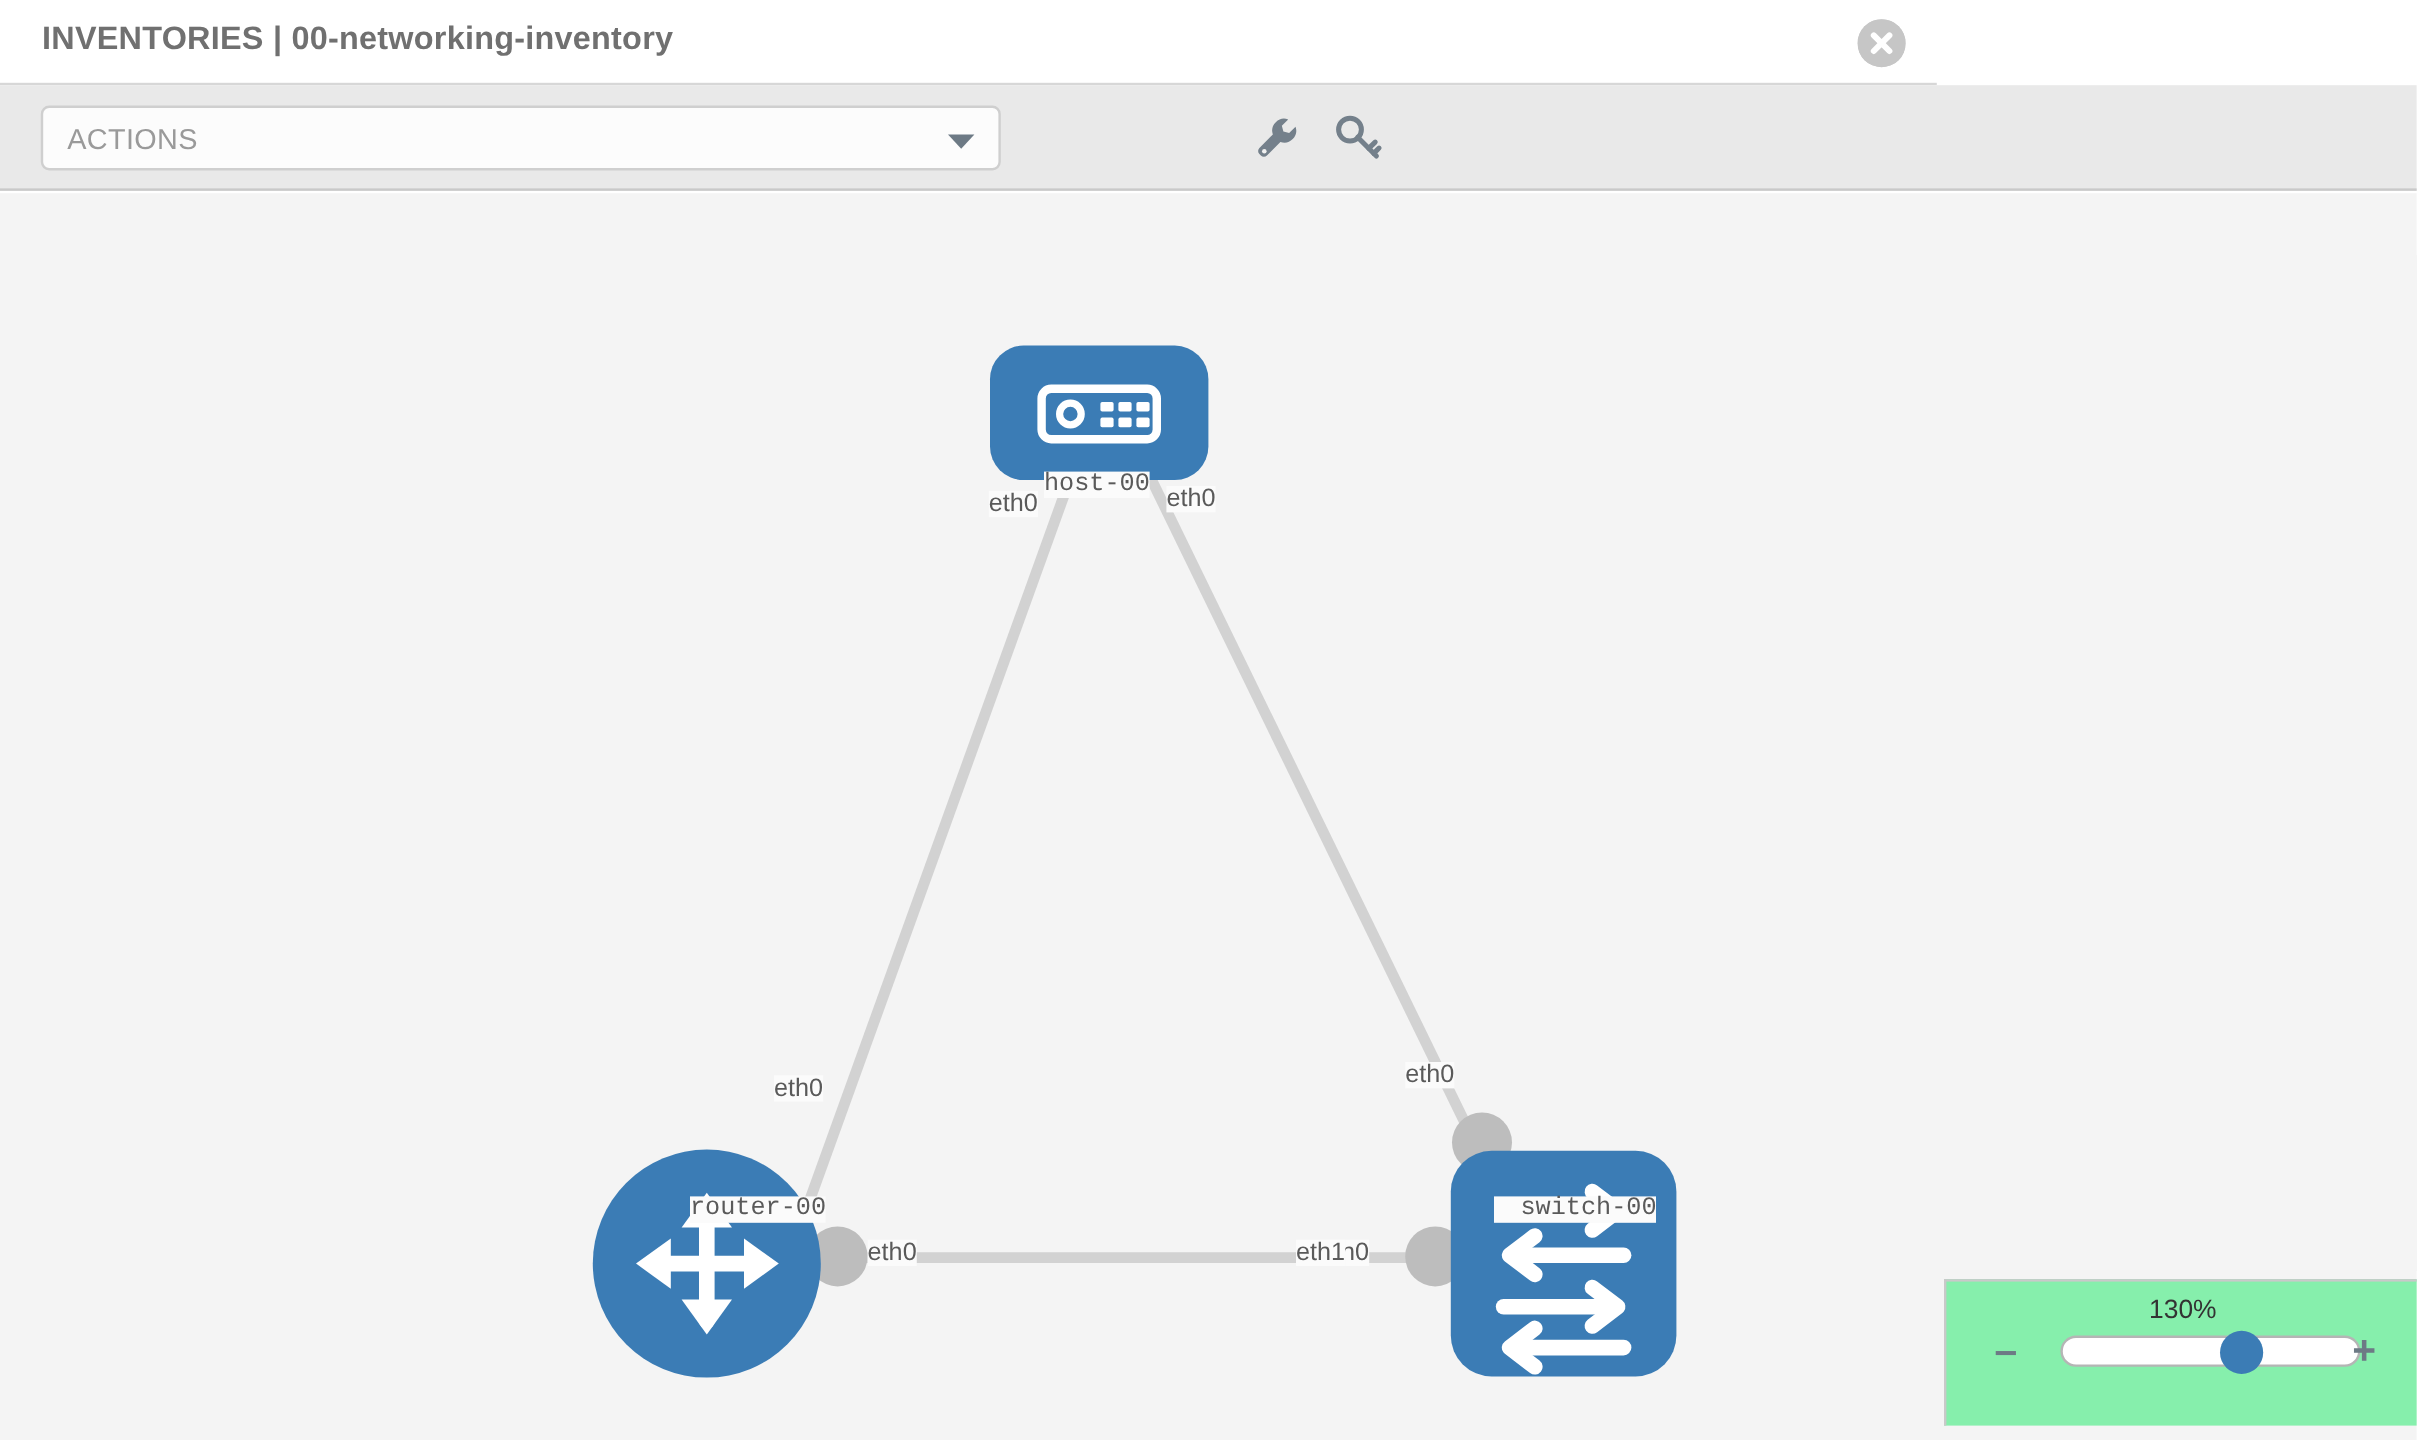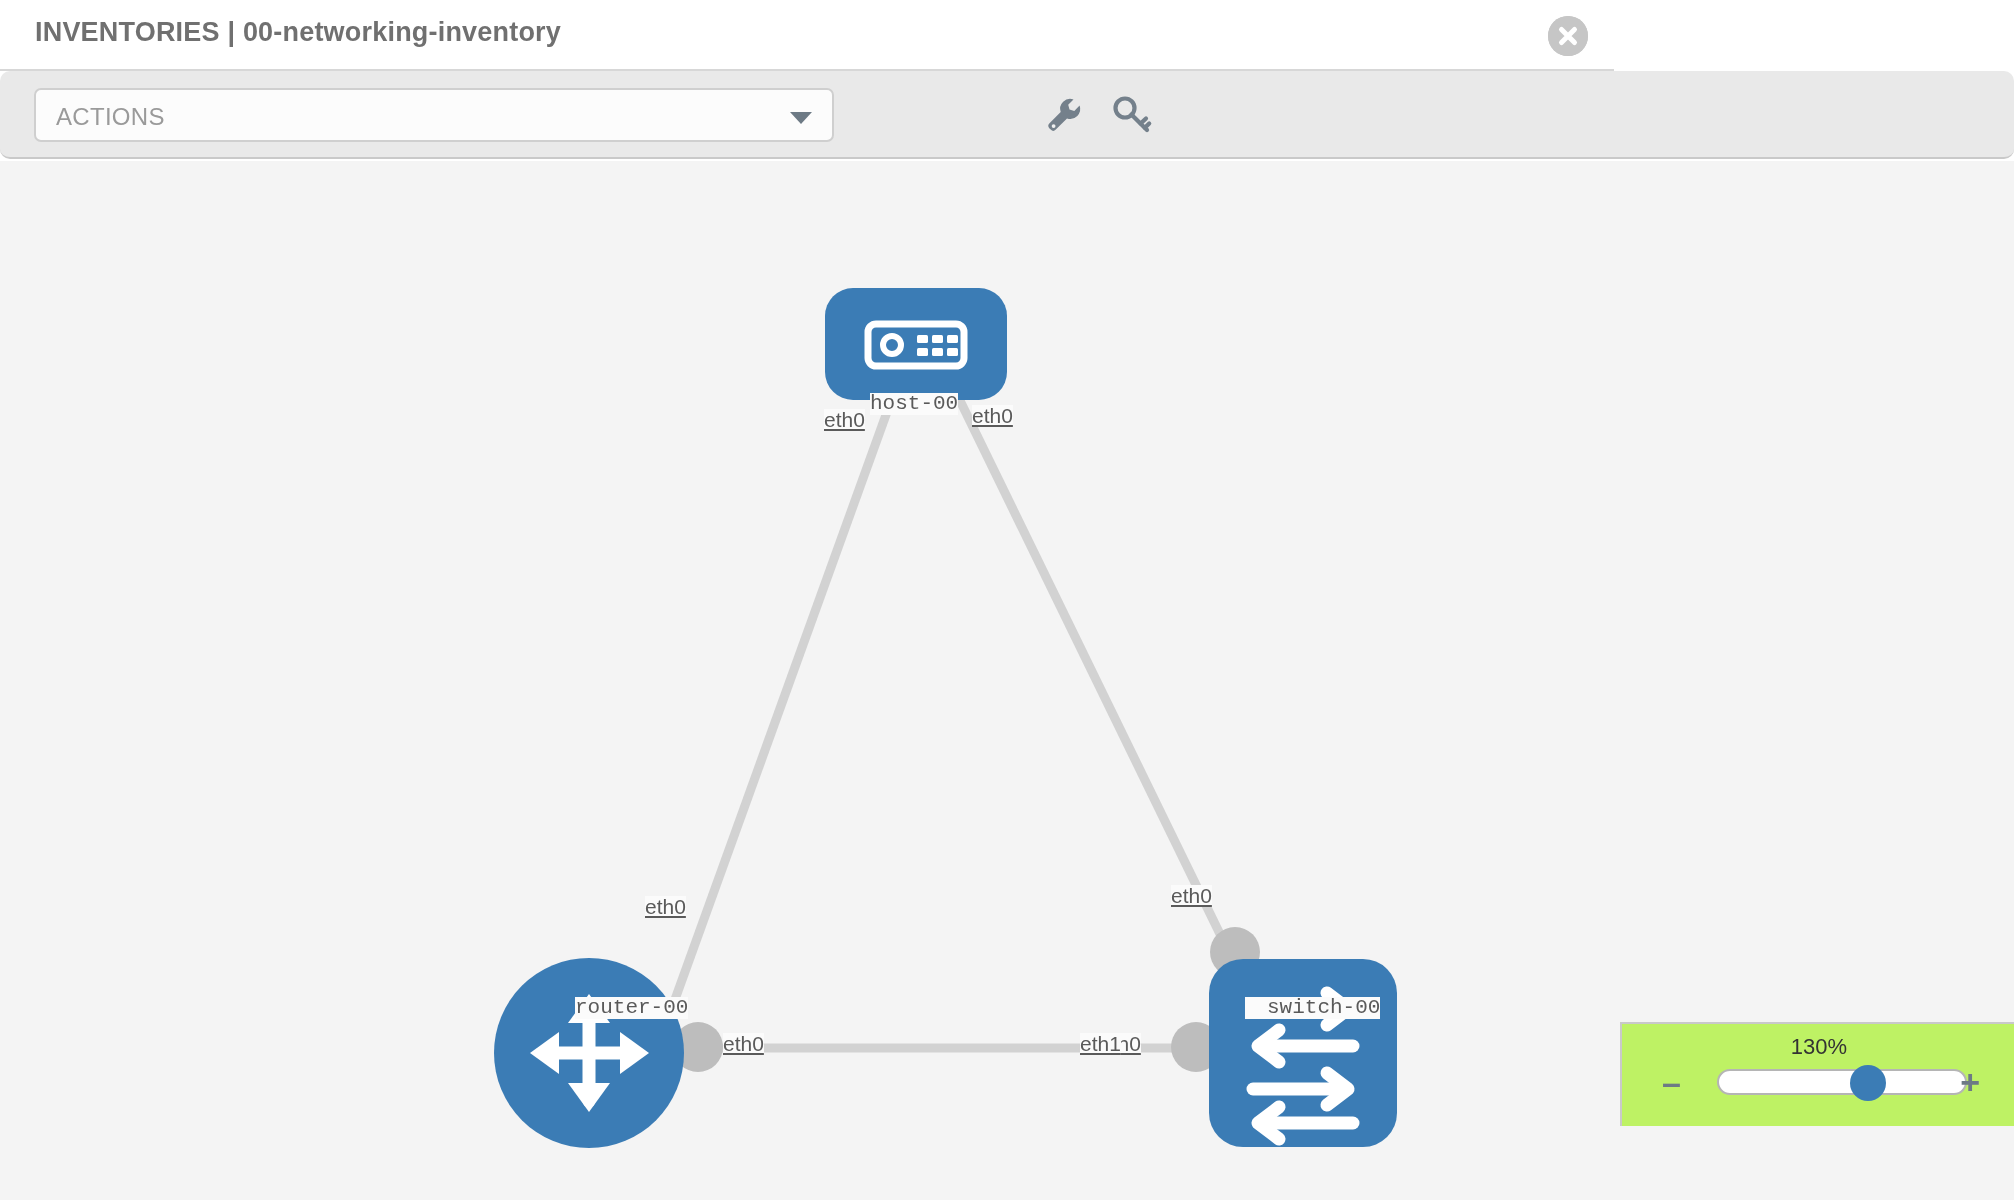--- a/index.html
+++ b/index.html
@@ -27,21 +27,20 @@
     width: 40px; height: 40px; border-radius: 50%;
     background: #c6c6c6; cursor: pointer;
   }
   .close-btn svg { display: block; }
 
   
   .toolbar {
     position: absolute; left: 0; top: 71px; width: 2014px; height: 88px;
     background: #e9e9e9;
     border-bottom: 2px solid #c9c9c9;
-    border-radius: 10px;
   }
   .actions-select {
     position: absolute; left: 34px; top: 17px;
     width: 800px; height: 54px;
     background: #fcfcfc;
     border: 2px solid #cfcfcf; border-radius: 7px;
     cursor: pointer;
   }
   .actions-select .label {
     position: absolute; left: 20px; top: 13px;
@@ -83,27 +82,27 @@
 
   
   .nlabel {
     position: absolute;
     background: #fbfbfb;
     color: #5a5a5a;
     white-space: nowrap;
     line-height: 1.05;
   }
   .nlabel.big   { font-size: 21px; font-family: Liberation Mono, monospace; }
-  .nlabel.iface { font-size: 21px; text-decoration: underline; }
+  .nlabel.iface { font-size: 21px; }
 
   
   .zoom-panel {
-    position: absolute; left: 1620px; top: 1022px;
-    width: 394px; height: 104px;
-    background: #bef264;
+    position: absolute; left: 1620px; top: 1066px;
+    width: 394px; height: 122px;
+    background: #86efac;
     border: 2px solid #c9c9c9;
     border-right: none; border-bottom: none;
   }
   .zoom-value {
     position: absolute; top: 10px; left: 0; width: 394px;
     text-align: center; font-size: 22px; color: #333;
   }
   .zoom-minus, .zoom-plus {
     position: absolute; top: 44px; cursor: pointer;
     color: #6d7a85; font-size: 34px; font-weight: bold; line-height: 28px;

